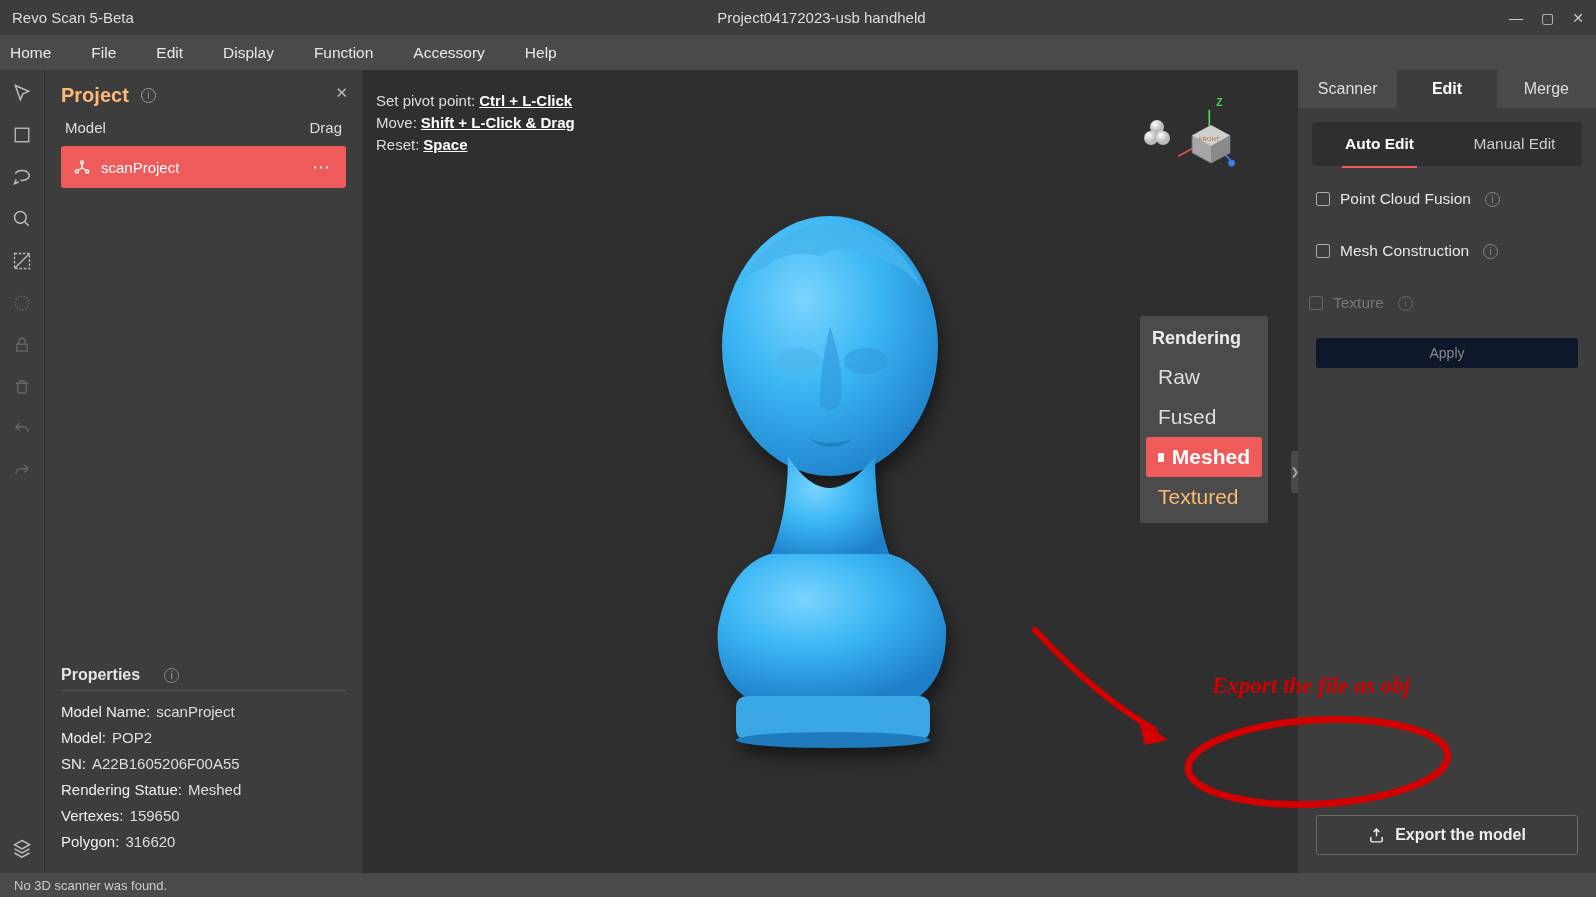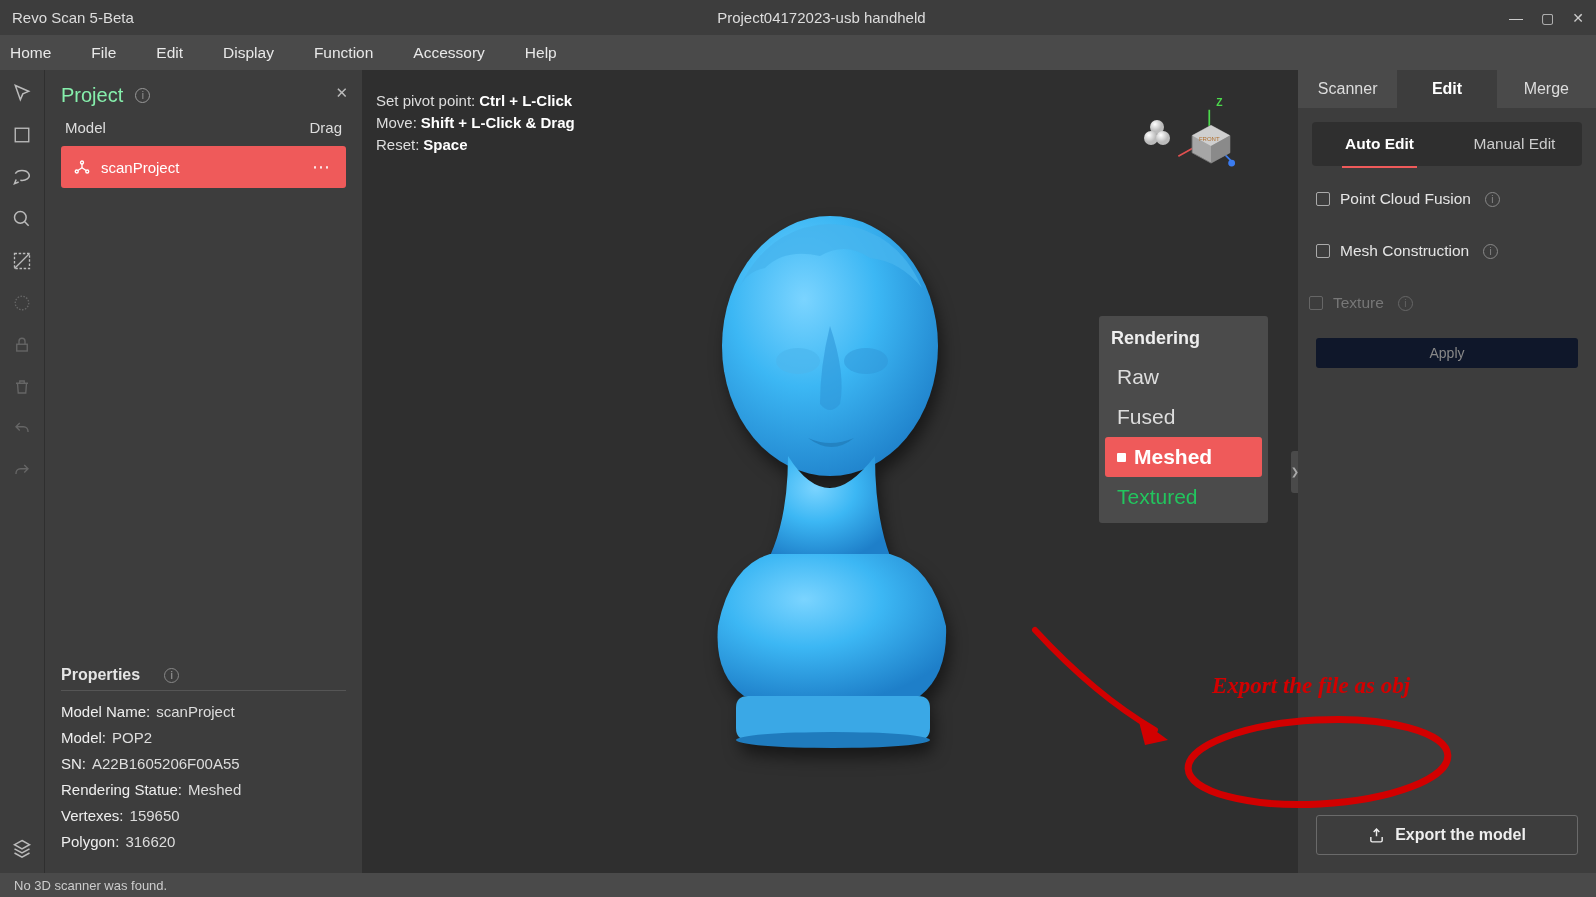--- a/index.html
+++ b/index.html
@@ -21,54 +21,54 @@
 
 
 .icontool { width: 44px; background: #3d3d3d; display: flex; flex-direction: column; align-items: center; padding-top: 12px; gap: 20px; position: relative; }
 .icontool .ic { width: 22px; height: 22px; display: flex; align-items: center; justify-content: center; color: #bbb; cursor: pointer; }
 .icontool .ic.dim { color: #666; cursor: default; }
 .icontool .bottom-ic { position: absolute; bottom: 14px; }
 
 
 .projectpanel { width: 318px; background: #3d3d3d; border-left: 1px solid #2f2f2f; padding: 14px 16px; display: flex; flex-direction: column; position: relative; }
 .pp-head { display: flex; align-items: center; gap: 8px; margin-bottom: 8px; }
-.pp-head .title { font-size: 20px; font-weight: 400; color: #86efac; }
+.pp-head .title { font-size: 20px; font-weight: 700; color: #fdba74; }
 .pp-close { position: absolute; right: 14px; top: 14px; cursor: pointer; color: #bbb; font-size: 15px; }
 .pp-subhead { display: flex; justify-content: space-between; font-size: 15px; color: #ddd; margin: 4px 4px 10px; }
 .model-item { background: #ef5a5a; color: #fff; border-radius: 3px; padding: 10px 12px; display: flex; align-items: center; gap: 10px; font-size: 15px; cursor: pointer; }
 .model-item .dots { margin-left: auto; opacity: 0.9; font-size: 18px; padding-right: 4px; }
 
 .props { margin-top: auto; padding-top: 14px; }
 .props-head { display: flex; align-items: center; gap: 20px; font-size: 16px; font-weight: 700; margin-bottom: 6px; }
 .props hr { border: none; border-top: 1px solid #555; margin: 6px 0 12px; }
 .prow { font-size: 15px; color: #ddd; margin-bottom: 9px; }
 .prow .k { font-weight: 400; color: #eee; text-align: right; }
 .prow .v { margin-left: 6px; }
 
 
 .viewport { flex: 1; background: #2f2f2f; position: relative; overflow: hidden; }
 .vp-hints { position: absolute; top: 20px; left: 14px; font-size: 15px; line-height: 1.45; color: #ddd; }
 .vp-hints .k { font-weight: 400; color: #ddd; }
-.vp-hints .v { font-weight: 700; color: #fff; margin-left: 4px; }
+.vp-hints .v { font-weight: 700; color: #fff; margin-left: 4px; text-decoration: underline; }
 
 
 .bust-wrap { position: absolute; left: 50%; top: 53%; transform: translate(-50%,-50%); width: 320px; height: 580px; }
 .bust-wrap svg { width: 100%; height: 100%; filter: drop-shadow(4px 10px 8px rgba(0,0,0,0.5)); }
 
 
 .gizmo { position: absolute; right: 44px; top: 26px; width: 86px; height: 86px; }
 .spheres { position: absolute; right: 126px; top: 48px; width: 30px; height: 30px; }
 
 
-.rendpanel { position: absolute; right: 30px; top: 246px; width: 169px; background: #4b4b4b; border-radius: 3px; padding: 10px 6px 6px; }
+.rendpanel { position: absolute; right: 30px; top: 246px; width: 128px; background: #4b4b4b; border-radius: 3px; padding: 10px 6px 6px; }
 .rendpanel .rtitle { font-size: 18px; font-weight: 700; color: #eee; padding: 2px 6px 8px; }
 .ropt { font-size: 21px; color: #ddd; padding: 8px 12px; border-radius: 3px; cursor: pointer; display:flex; align-items:center; gap:8px;}
 .ropt.sel { background: #ef5a5a; color: #fff; font-weight: 700; }
 .ropt.sel::before { content:''; width:9px; height:9px; background:#fff; border-radius:1px; display:inline-block; }
-.ropt.dim { color: #22c55e; cursor: default; }
+.ropt.dim { color: #fdba74; cursor: default; }
 
 
 .rightpanel { width: 298px; background: #3d3d3d; display: flex; flex-direction: column; }
 .rtabs1 { display: flex; height: 38px; font-size: 16px; }
 .rtabs1 .tab { flex: 1; display: flex; align-items: center; justify-content: center; background: #4a4a4a; color: #ddd; cursor: pointer; }
 .rtabs1 .tab.active { background: #3d3d3d; color: #fff; font-weight: 700; }
 .rtabs2 { display: flex; height: 44px; margin: 14px 14px 0; background: #2f2f2f; border-radius: 4px; font-size: 15.5px; }
 .rtabs2 .stab { flex: 1; display: flex; align-items: center; justify-content: center; color: #ccc; cursor: pointer; }
 .rtabs2 .stab.active { color: #fff; font-weight: 700; position: relative; }
 .rtabs2 .stab.active::after { content: ''; position: absolute; bottom: -2px; left: 22%; right: 22%; height: 2px; background: #ef5a5a; }

